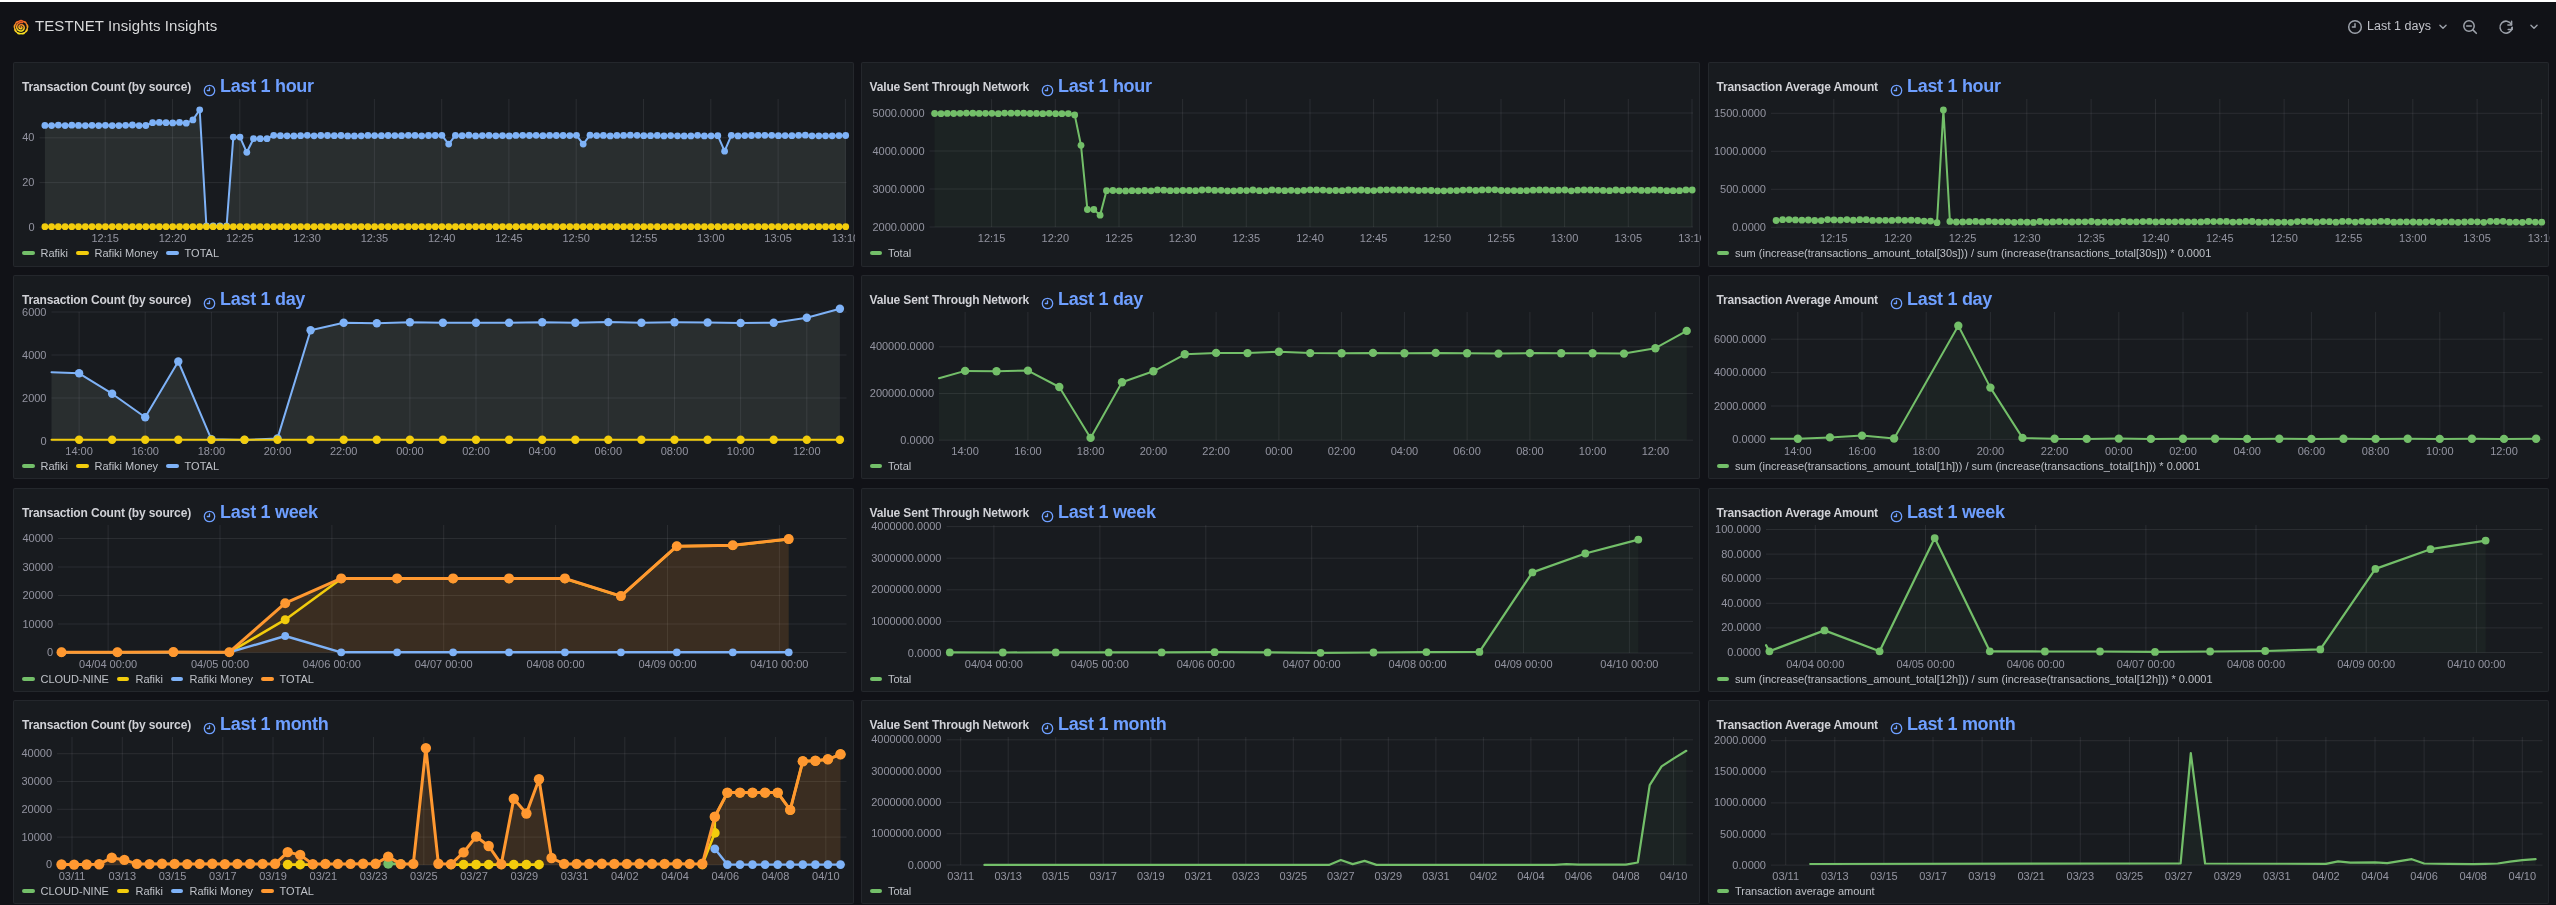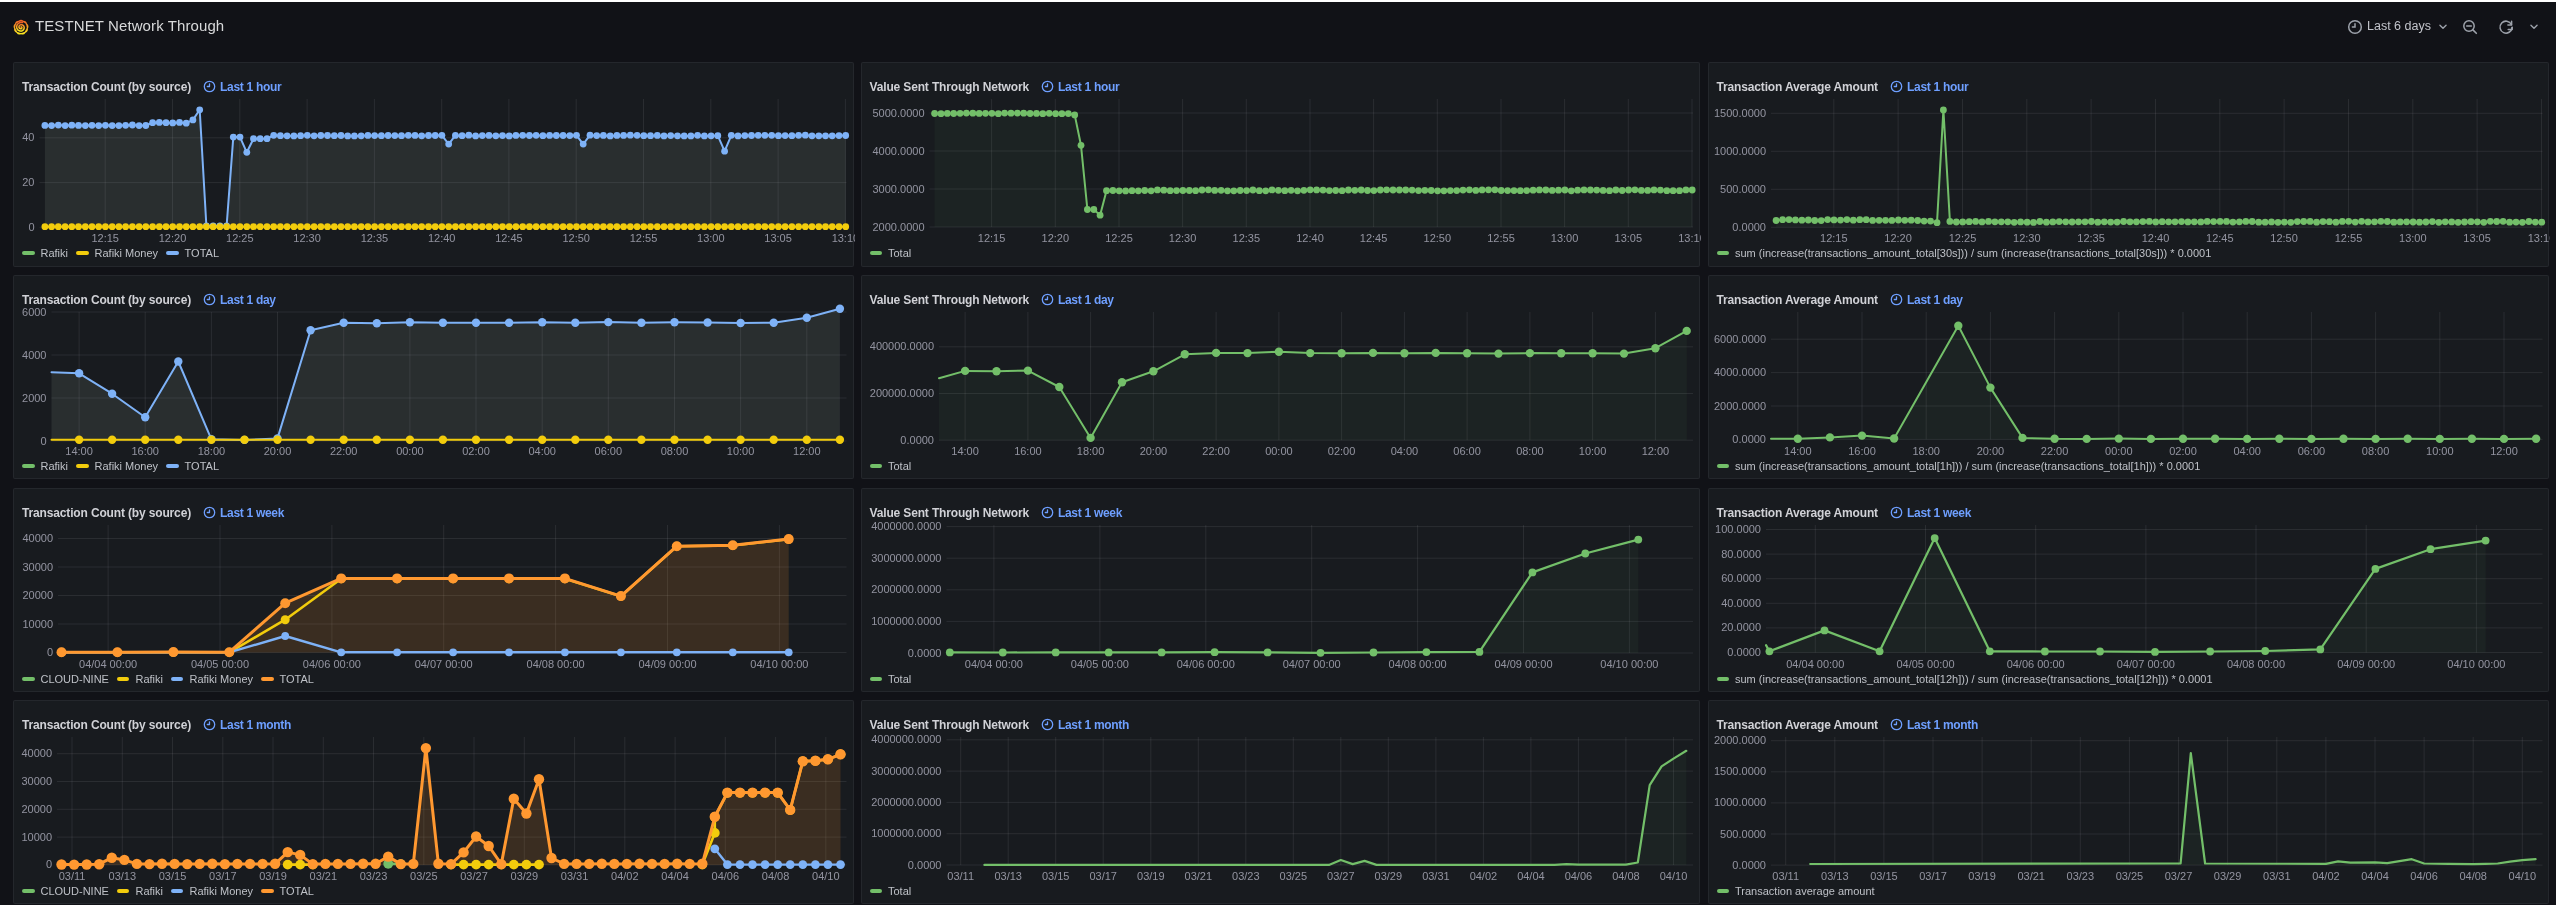--- a/index.html
+++ b/index.html
@@ -5,44 +5,44 @@
   font-family:"Liberation Sans", sans-serif; }
 .wtop { position:absolute; left:0; top:0; width:2556px; height:2px; background:#fff; }
 .topbar { position:absolute; left:0; top:2px; width:2556px; height:46px; background:#111217; }
 .htitle { position:absolute; left:35px; top:15px; font-size:15px; color:#d8d9da; letter-spacing:0.1px; }
 .hrange { position:absolute; left:2367px; top:17px; font-size:12.5px; color:#c2c4cb; }
 .panel { position:absolute; background:#181b1f; border:1px solid rgba(204,204,220,0.07); border-radius:2px; }
 .cv { position:absolute; left:0; top:0; }
 .ax { font-size:11px; fill:rgba(204,204,220,0.68); }
 .ph { position:absolute; left:8px; top:16px; height:16px; display:flex; align-items:center; white-space:nowrap; }
 .pt { font-size:12px; font-weight:700; color:#d0d1d6; letter-spacing:-0.15px; }
-.plink { margin-left:12px; display:inline-flex; align-items:flex-start; font-size:12px; font-weight:700; color:#6e9fff; letter-spacing:-0.3px; }
+.plink { margin-left:12px; display:inline-flex; align-items:flex-end; font-size:18px; font-weight:700; color:#6e9fff; letter-spacing:-0.3px; }
 .legend { position:absolute; left:8px; top:181.5px; height:15px; display:flex; align-items:flex-end; white-space:nowrap; overflow:hidden; max-width:97%; }
 .li { display:inline-flex; align-items:center; margin-right:8px; font-size:11px; color:#bec1c7; }
 .pill { display:inline-block; width:12.5px; height:4.4px; border-radius:2.2px; margin-right:6px; }
 </style></head>
 <body>
 <div class="topbar">
     <svg width="18" height="18" viewBox="0 0 24 24" style="position:absolute;left:12px;top:16px">
 <defs>
         <linearGradient id="glg" x1="0" y1="1" x2="0" y2="0">
 <stop offset="0" stop-color="#fcee1f"></stop>
           <stop offset="1" stop-color="#f05a28"></stop>
         </linearGradient>
       </defs>
 <path fill="url(#glg)" d="M8.82 3.66 Q12.00 1.10 15.18 3.66 Q19.26 3.74 20.05 7.75 Q23.13 10.44 21.16 14.01 Q21.79 18.05 17.98 19.52 Q15.86 23.02 12.00 21.70 Q8.14 23.02 6.02 19.52 Q2.21 18.05 2.84 14.01 Q0.87 10.44 3.95 7.75 Q4.74 3.74 8.82 3.66 Z"></path>
 <circle cx="12" cy="12.4" r="7.6" fill="#111217"></circle>
       <path fill="none" stroke="url(#glg)" stroke-width="2.0" stroke-linecap="round" d="M12.00 12.00 L12.11 11.91 L12.25 11.85 L12.43 11.83 L12.62 11.86 L12.81 11.96 L12.99 12.11 L13.13 12.32 L13.23 12.58 L13.26 12.88 L13.22 13.19 L13.09 13.51 L12.89 13.80 L12.61 14.06 L12.25 14.25 L11.85 14.37 L11.40 14.39 L10.94 14.31 L10.49 14.12 L10.07 13.82 L9.72 13.42 L9.45 12.93 L9.29 12.37 L9.26 11.77 L9.36 11.16 L9.60 10.56 L9.98 10.01 L10.49 9.54 L11.10 9.18 L11.80 8.96 L12.56 8.89 L13.33 8.99 L14.08 9.27 L14.78 9.71 L15.37 10.31 L15.84 11.04 L16.15 11.88 L16.27 12.78 L16.19 13.71 L15.90 14.63 L15.42 15.48 L14.75 16.22 L13.91 16.81 L12.95 17.22 L11.89 17.42 L10.80 17.38 L9.72 17.11 L8.71 16.60 L7.81 15.87 L7.07 14.94 L6.54 13.86 L6.25 12.67 L6.22 11.42 L6.47 10.18 L6.98 8.99 L7.75 7.92 L8.75 7.03 L9.93 6.36 L11.25 5.95 L12.66 5.84 L14.07 6.03"></path>
 </svg>
-    <span class="htitle">TESTNET Network Through</span>
+    <span class="htitle">TESTNET Insights Insights</span>
     <svg width="16" height="16" viewBox="0 0 16 16" style="position:absolute;left:2347px;top:17px">
       <circle cx="8" cy="8" r="6.3" fill="none" stroke="#9da2ab" stroke-width="1.5"></circle>
       <path d="M8 4.8 L8 8 L5.4 8" fill="none" stroke="#9da2ab" stroke-width="1.5" stroke-linecap="round"></path>
     </svg>
-    <span class="hrange">Last 6 days</span>
+    <span class="hrange">Last 1 days</span>
     <svg width="14" height="14" viewBox="0 0 16 16" style="position:absolute;left:2436px;top:18px">
       <path d="M4.5 6 L8 9.5 L11.5 6" fill="none" stroke="#9da2ab" stroke-width="1.6" stroke-linecap="round" stroke-linejoin="round"></path>
     </svg>
     <svg width="16" height="16" viewBox="0 0 16 16" style="position:absolute;left:2462px;top:17px">
       <circle cx="7" cy="7" r="5.2" fill="none" stroke="#9da2ab" stroke-width="1.5"></circle>
       <line x1="4.7" y1="7" x2="9.3" y2="7" stroke="#9da2ab" stroke-width="1.5" stroke-linecap="round"></line>
       <line x1="10.9" y1="10.9" x2="14.3" y2="14.3" stroke="#9da2ab" stroke-width="1.6" stroke-linecap="round"></line>
     </svg>
     <svg width="16" height="16" viewBox="0 0 16 16" style="position:absolute;left:2498px;top:17px">
       <path d="M13.4 5.5 A6 6 0 1 0 14 8.5" fill="none" stroke="#9da2ab" stroke-width="1.5" stroke-linecap="round"></path>

